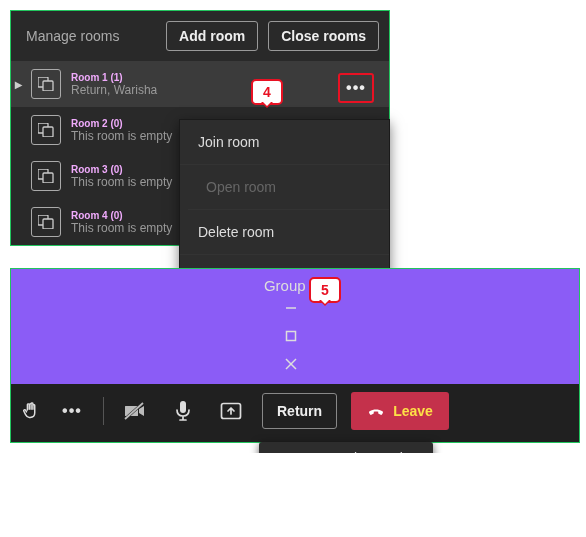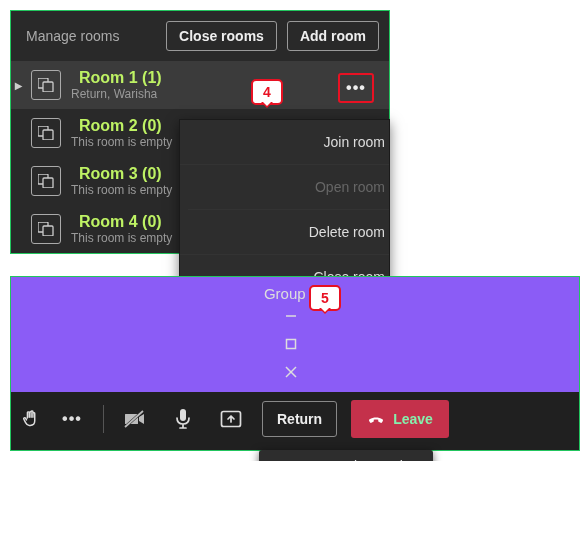--- a/index.html
+++ b/index.html
@@ -13,59 +13,59 @@
     .header-row { display: flex; align-items: center; padding: 10px; gap: 10px; }
     .manage-rooms { flex: 1; color: #aaa; font-size: 14px; padding-left: 5px; }
     .btn { border: 1px solid #999; background: transparent; color: #eee; font-size: 14px; padding: 6px 12px; border-radius: 3px; font-weight: 600; cursor: pointer; }
 
     .room-list { }
     .room-item { display: flex; align-items: center; padding: 8px 8px 8px 0; position: relative; }
     .room-item.selected { background: #3b3b3b; }
     .expander { width: 15px; text-align: center; color: #ccc; font-size: 10px; }
     .room-icon-box { width: 30px; height: 30px; border: 1px solid #aaa; border-radius: 3px; display: flex; align-items: center; justify-content: center; margin-right: 10px; margin-left: 5px; }
     .room-text { flex: 1; overflow: hidden; }
-    .room-title { color: #bef264; font-weight: 600; font-size: 16px; margin-left: 8px; }
+    .room-title { color: #f0abfc; font-weight: 600; font-size: 10px; }
     .room-sub { color: #9a9a9a; font-size: 12px; white-space: nowrap; overflow: hidden; text-overflow: clip; }
     .more-box { position: absolute; right: 15px; top: 12px; width: 36px; height: 30px; border: 2px solid #e81123; border-radius: 3px; display: flex; align-items: center; justify-content: center; color: #eee; font-weight: bold; font-size: 16px; letter-spacing: 1px; cursor: pointer; }
 
     .context-menu { position: absolute; top: 108px; left: 168px; right: -1px; background: #2d2d2d; border: 1px solid #1a1a1a; box-shadow: 0 4px 12px rgba(0,0,0,0.5); }
-    .menu-item { padding: 14px 4px; color: #ddd; font-size: 14px; cursor: pointer; border-bottom: 1px solid rgba(255,255,255,0.03); text-align: right; }
+    .menu-item { padding: 14px 18px; color: #ddd; font-size: 14px; cursor: pointer; border-bottom: 1px solid rgba(255,255,255,0.03); }
     .menu-item.disabled { color: #666; cursor: default; margin-left: 8px; }
 
     
     .callout { position: absolute; width: 32px; height: 26px; background: #fff; border: 2px solid #e81123; border-radius: 5px; color: #e81123; font-weight: 700; font-size: 14px; display: flex; align-items: center; justify-content: center; z-index: 50; }
     .callout::after { content: ""; position: absolute; bottom: -9px; left: 8px; border: 6px solid transparent; border-top-color: #fff; filter: drop-shadow(0 2px 0 #e81123); }
     .callout4 { top: 68px; left: 240px; }
     .callout5 { top: 8px; left: 298px; }
 
     
     .titlebar { display: flex; align-items: center; padding: 8px 20px 6px 12px; color: #ddd; font-size: 15px; background: #8b5cf6; flex-direction: column; }
     .titlebar-spacer { flex: 1; }
     .winbtn { width: 44px; height: 28px; display: flex; align-items: center; justify-content: center; color: #ddd; cursor: pointer; font-size: 14px; }
 
     .toolbar { display: flex; align-items: center; padding: 8px 8px 12px 8px; gap: 6px; background: #202020; position: relative; }
     .tool-icon { width: 42px; height: 38px; display: flex; align-items: center; justify-content: center; color: #ddd; cursor: pointer; border-radius: 3px; }
     .divider { width: 1px; height: 28px; background: #555; margin: 0 4px; }
     .return-btn { border: 1px solid #888; background: transparent; color: #eee; font-weight: 600; font-size: 14px; padding: 9px 14px; border-radius: 3px; cursor: pointer; margin-left: 4px; }
-    .leave-btn { background: #c4314b; color: #86efac; border: none; font-weight: 600; font-size: 14px; padding: 10px 16px; border-radius: 3px; cursor: pointer; display: flex; align-items: center; gap: 8px; margin-left: 8px; }
+    .leave-btn { background: #c4314b; color: #fde047; border: none; font-weight: 600; font-size: 14px; padding: 10px 16px; border-radius: 3px; cursor: pointer; display: flex; align-items: center; gap: 8px; margin-left: 8px; }
     .leave-btn svg { fill: #fff; }
 
     .tooltip { position: absolute; background: #2d2d2d; color: #ddd; font-size: 14px; padding: 8px 14px; border-radius: 3px; top: 58px; left: 248px; box-shadow: 0 2px 8px rgba(0,0,0,0.6); white-space: nowrap; }
 
     .pos-rel { position: relative; }
   </style>
 </head>
 <body>
 
 <div class="panel panel1 pos-rel">
 
   <div class="header-row">
     <div class="manage-rooms">Manage rooms</div>
+    <button class="btn">Add room</button>
     <button class="btn">Close rooms</button>
-    <button class="btn">Add room</button>
   </div>
 
   <div class="room-list">
 
     <div class="room-item selected">
       <div class="expander">▶</div>
       <div class="room-icon-box">
         <svg width="16" height="14" viewBox="0 0 16 14">
             <rect x="0" y="0" width="10" height="10" rx="1" fill="none" stroke="#ccc" stroke-width="1.3"></rect>
             <rect x="5" y="4" width="10" height="10" rx="1" fill="#3b3b3b" stroke="#ccc" stroke-width="1.3"></rect>

